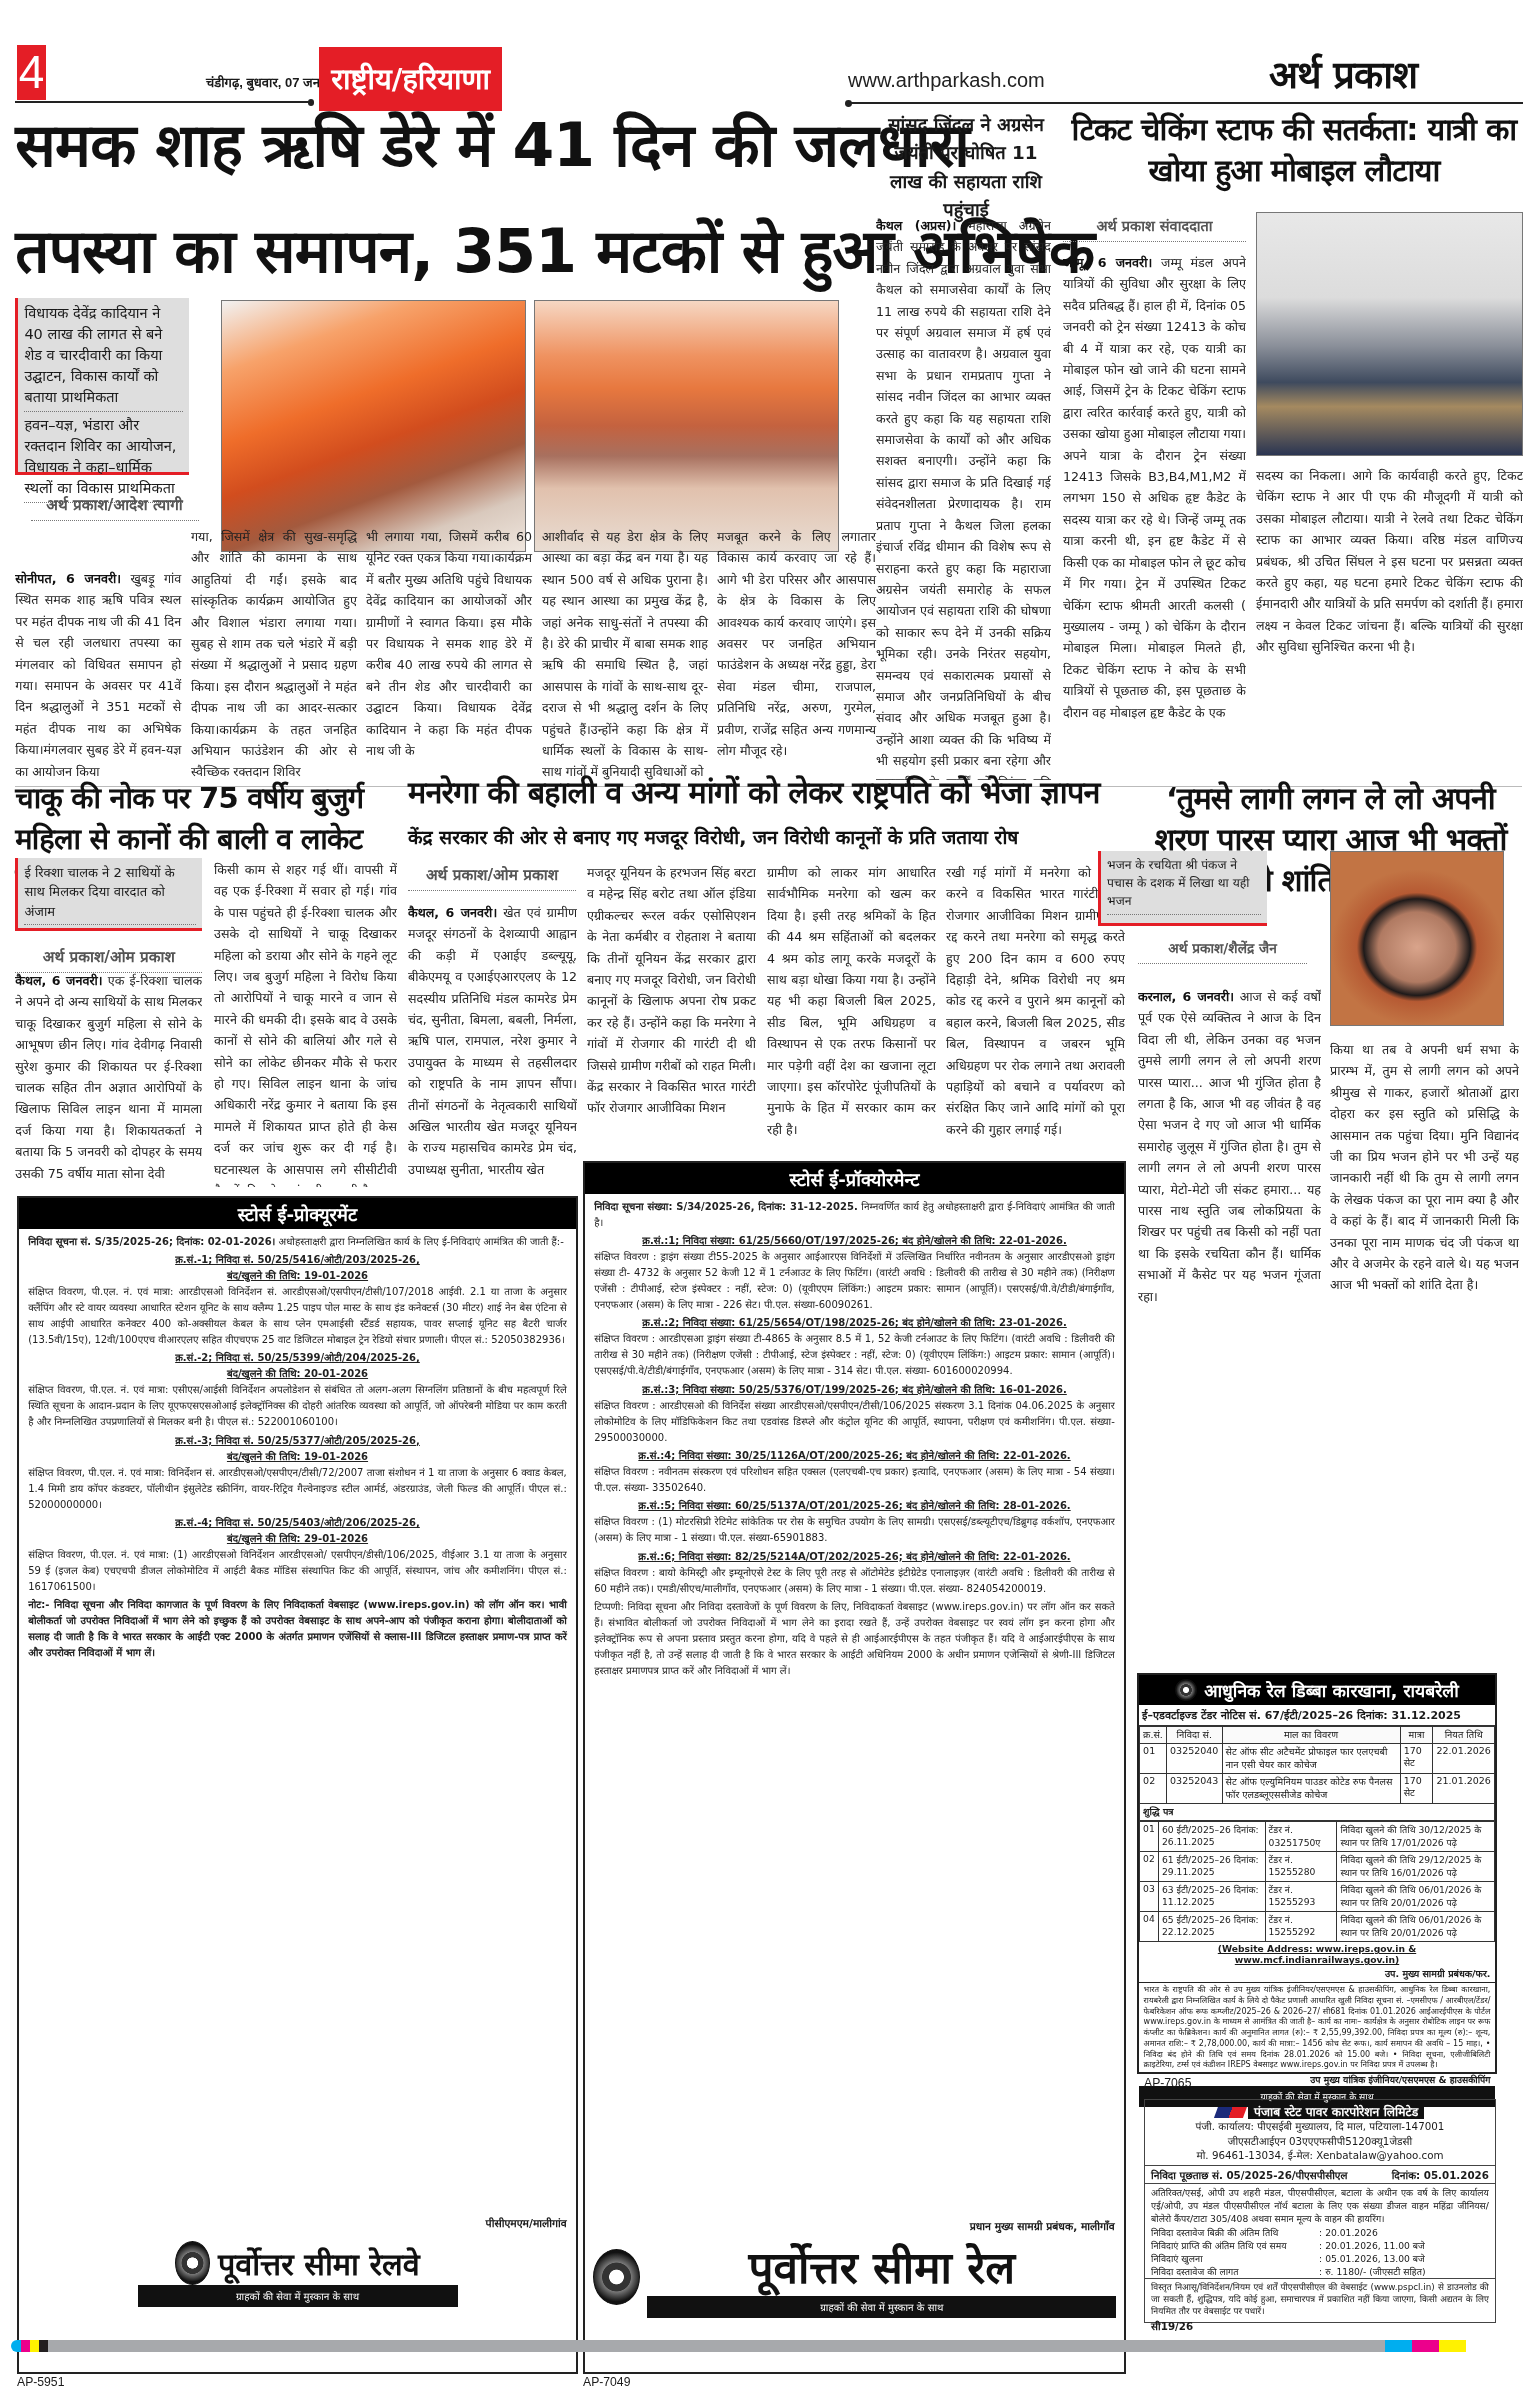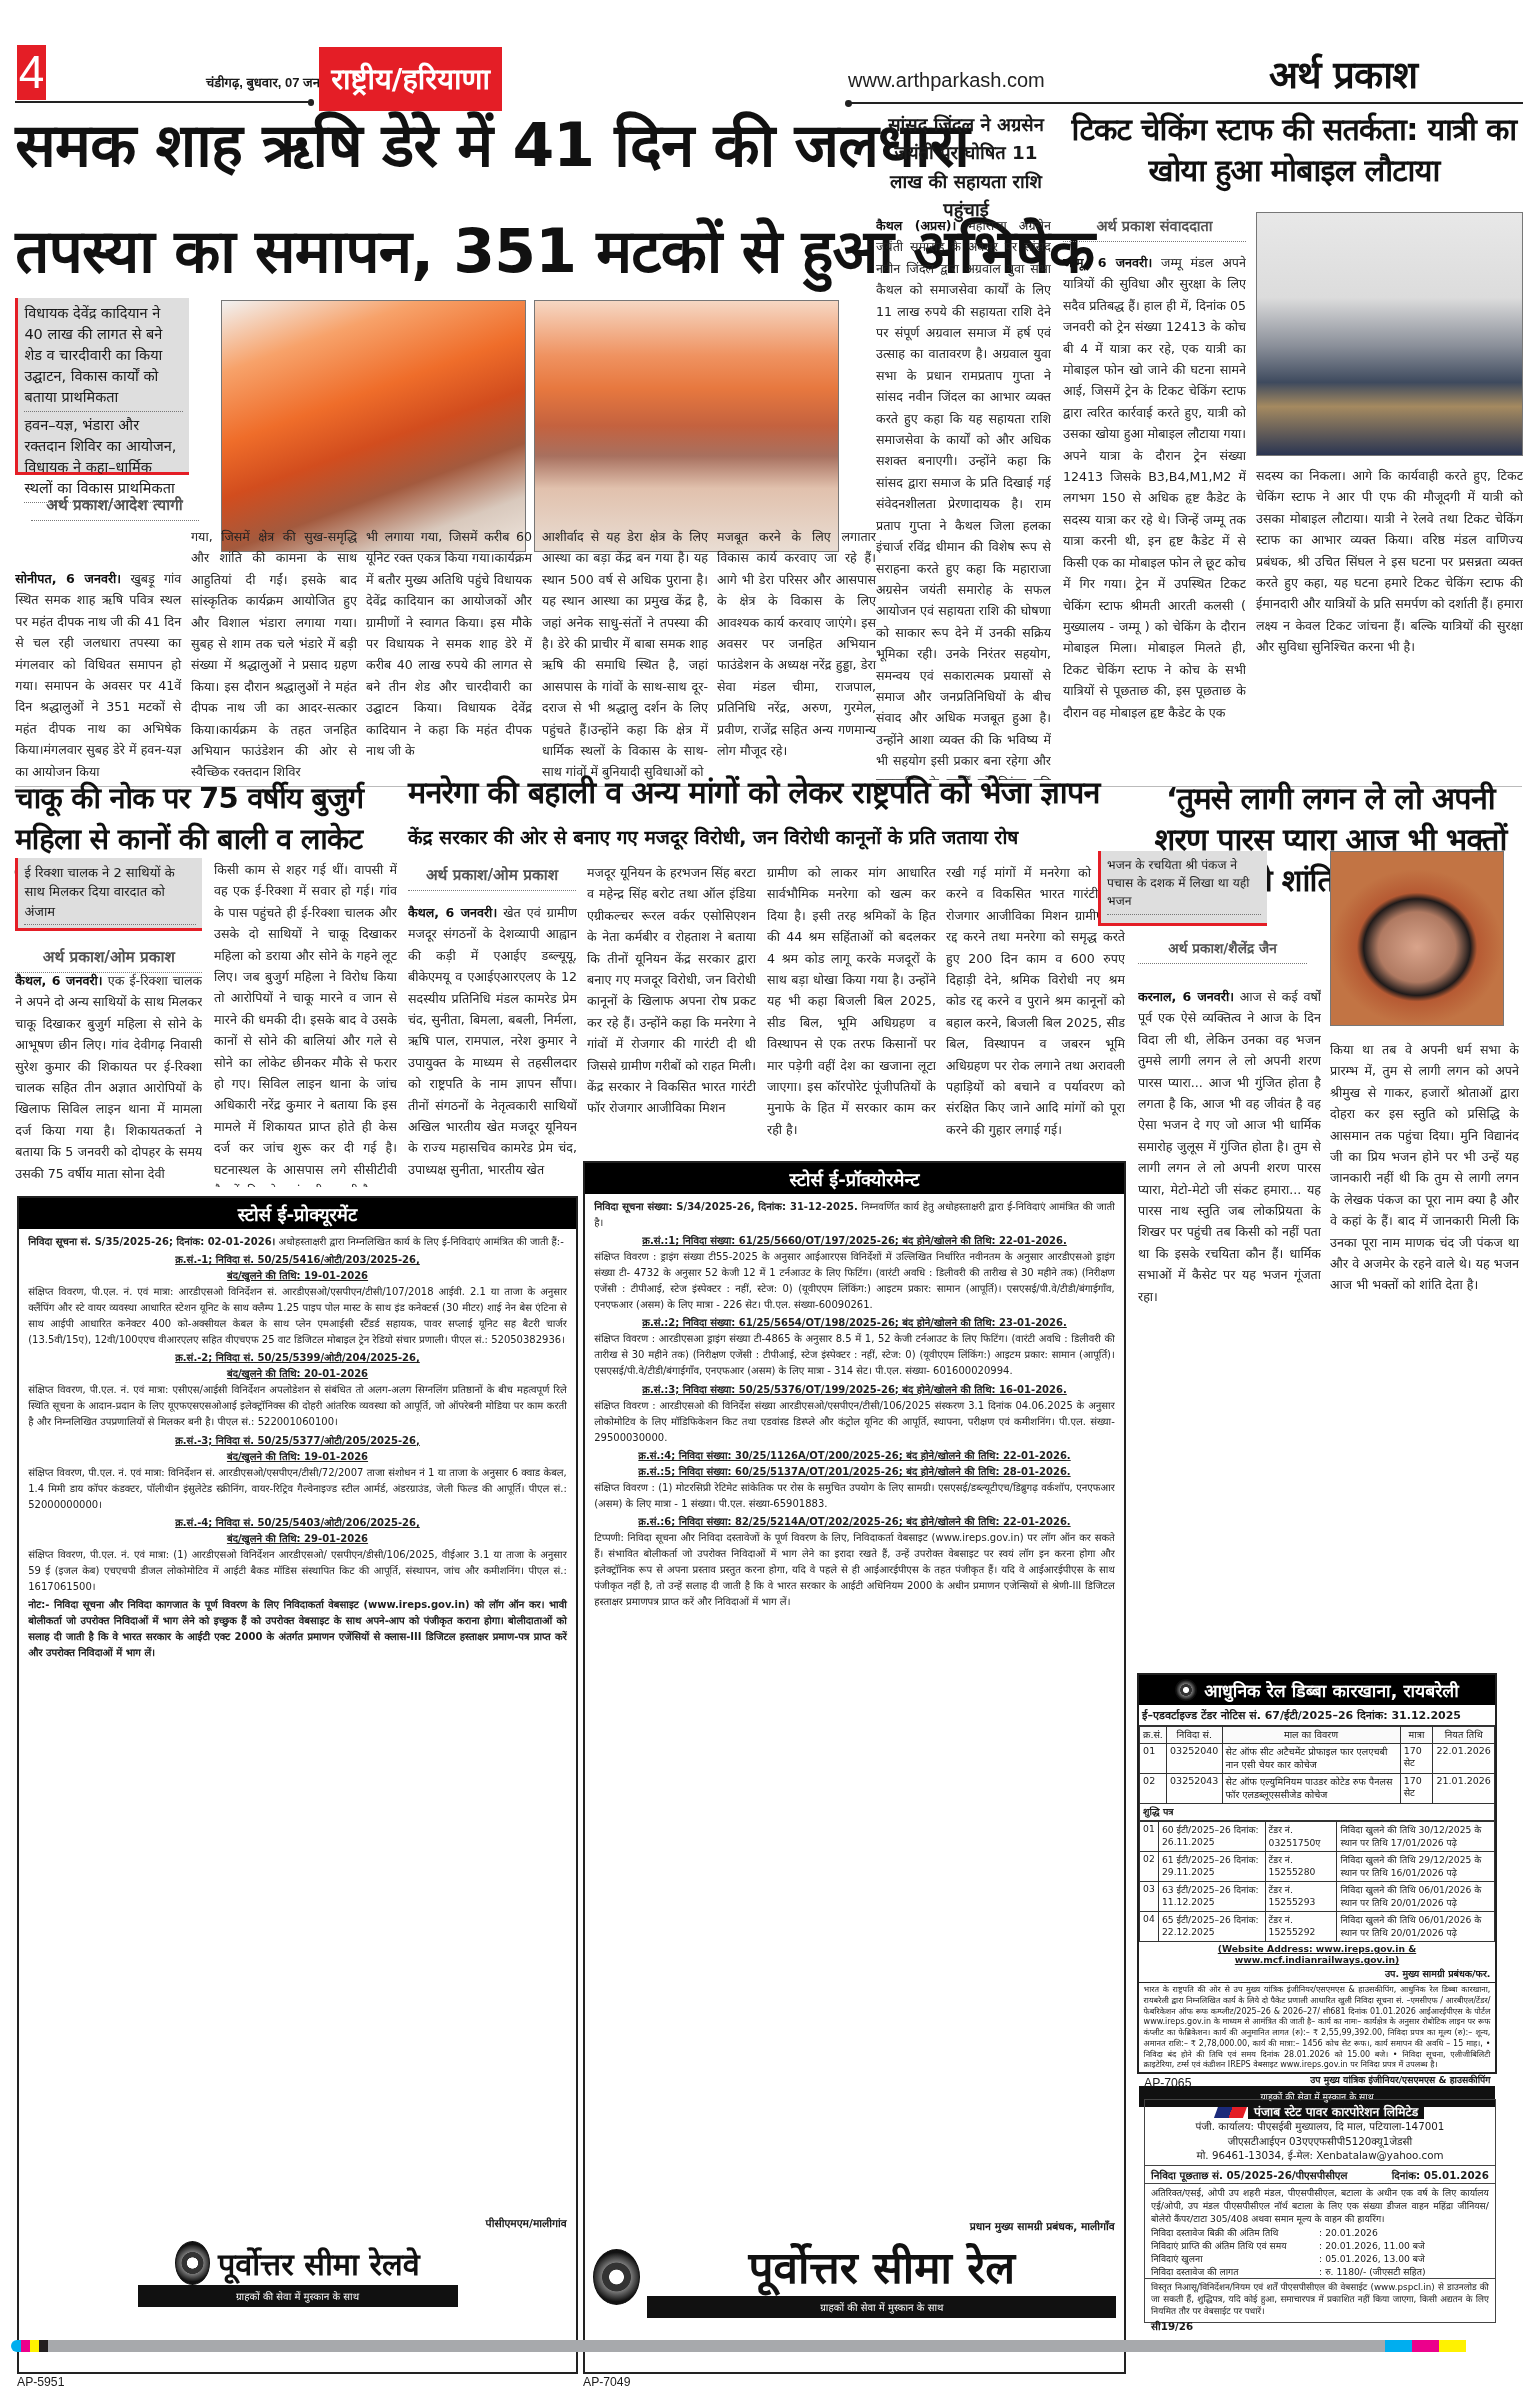--- a/index.html
+++ b/index.html
@@ -194,27 +194,29 @@
     <div>
         <span class="u">क्र.सं.:2; निविदा संख्या: 61/25/5654/OT/198/2025-26; बंद होने/खोलने की तिथि: 23-01-2026.</span>
         <p>संक्षिप्त विवरण : आरडीएसआ ड्राइंग संख्या टी-4865 के अनुसार 8.5 में 1, 52 केजी टर्नआउट के लिए फिटिंग। (वारंटी अवधि : डिलीवरी की तारीख से 30 महीने तक) (निरीक्षण एजेंसी : टीपीआई, स्टेज इंस्पेक्टर : नहीं, स्टेज: 0) (यूवीएएम लिंकिंग:) आइटम प्रकार: सामान (आपूर्ति)। एसएसई/पी.वे/टीडी/बंगाईगाँव, एनएफआर (असम) के लिए मात्रा - 314 सेट। पी.एल. संख्या- 601600020994.</p>
       </div>
     <div>
         <span class="u">क्र.सं.:3; निविदा संख्या: 50/25/5376/OT/199/2025-26; बंद होने/खोलने की तिथि: 16-01-2026.</span>
         <p>संक्षिप्त विवरण : आरडीएसओ की विनिर्देश संख्या आरडीएसओ/एसपीएन/टीसी/106/2025 संस्करण 3.1 दिनांक 04.06.2025 के अनुसार लोकोमोटिव के लिए मॉडिफिकेशन किट तथा एडवांस्ड डिस्प्ले और कंट्रोल यूनिट की आपूर्ति, स्थापना, परीक्षण एवं कमीशनिंग। पी.एल. संख्या- 29500030000.</p>
       </div>
     <div>
         <span class="u">क्र.सं.:4; निविदा संख्या: 30/25/1126A/OT/200/2025-26; बंद होने/खोलने की तिथि: 22-01-2026.</span>
+        <p>संक्षिप्त विवरण : नवीनतम संस्करण एवं परिशोधन सहित एक्सल (एलएचबी-एच प्रकार) इत्यादि, एनएफआर (असम) के लिए मात्रा - 54 संख्या। पी.एल. संख्या- 33502640.</p>
       </div>
     <div>
         <span class="u">क्र.सं.:5; निविदा संख्या: 60/25/5137A/OT/201/2025-26; बंद होने/खोलने की तिथि: 28-01-2026.</span>
         <p>संक्षिप्त विवरण : (1) मोटरसिप्री रेटिमेट सांकेतिक पर रोस के समुचित उपयोग के लिए सामग्री। एसएसई/डब्ल्यूटीएच/डिब्रुगढ़ वर्कशॉप, एनएफआर (असम) के लिए मात्रा - 1 संख्या। पी.एल. संख्या-65901883.</p>
       </div>
     <div>
         <span class="u">क्र.सं.:6; निविदा संख्या: 82/25/5214A/OT/202/2025-26; बंद होने/खोलने की तिथि: 22-01-2026.</span>
+        <p>संक्षिप्त विवरण : बायो केमिस्ट्री और इम्यूनोएसे टेस्ट के लिए पूरी तरह से ऑटोमेटेड इंटीग्रेटेड एनालाइज़र (वारंटी अवधि : डिलीवरी की तारीख से 60 महीने तक)। एमडी/सीएच/मालीगाँव, एनएफआर (असम) के लिए मात्रा - 1 संख्या। पी.एल. संख्या- 824054200019.</p>
       </div>
     <p>टिप्पणी: निविदा सूचना और निविदा दस्तावेजों के पूर्ण विवरण के लिए, निविदाकर्ता वेबसाइट (www.ireps.gov.in) पर लॉग ऑन कर सकते हैं। संभावित बोलीकर्ता जो उपरोक्त निविदाओं में भाग लेने का इरादा रखते हैं, उन्हें उपरोक्त वेबसाइट पर स्वयं लॉग इन करना होगा और इलेक्ट्रॉनिक रूप से अपना प्रस्ताव प्रस्तुत करना होगा, यदि वे पहले से ही आईआरईपीएस के तहत पंजीकृत हैं। यदि वे आईआरईपीएस के साथ पंजीकृत नहीं है, तो उन्हें सलाह दी जाती है कि वे भारत सरकार के आईटी अधिनियम 2000 के अधीन प्रमाणन एजेन्सियों से श्रेणी-III डिजिटल हस्ताक्षर प्रमाणपत्र प्राप्त करें और निविदाओं में भाग लें।</p>
   </div>
   <div style="text-align:right;padding:3.1px 9.2px;font-size:10.7px;font-weight:bold;">प्रधान मुख्य सामग्री प्रबंधक, मालीगाँव</div>
   <div style="display:flex;align-items:center;padding:0 7.6px;gap:7.6px;">
     <span class="emblem" style="width:47px;height:56px;"></span>
     <div style="flex:1;">
       <div class="rail-logo" style="font-size:44px;justify-content:center;">पूर्वोत्तर सीमा रेल</div>
       <div class="tagline">ग्राहकों की सेवा में मुस्कान के साथ</div>
     </div>

